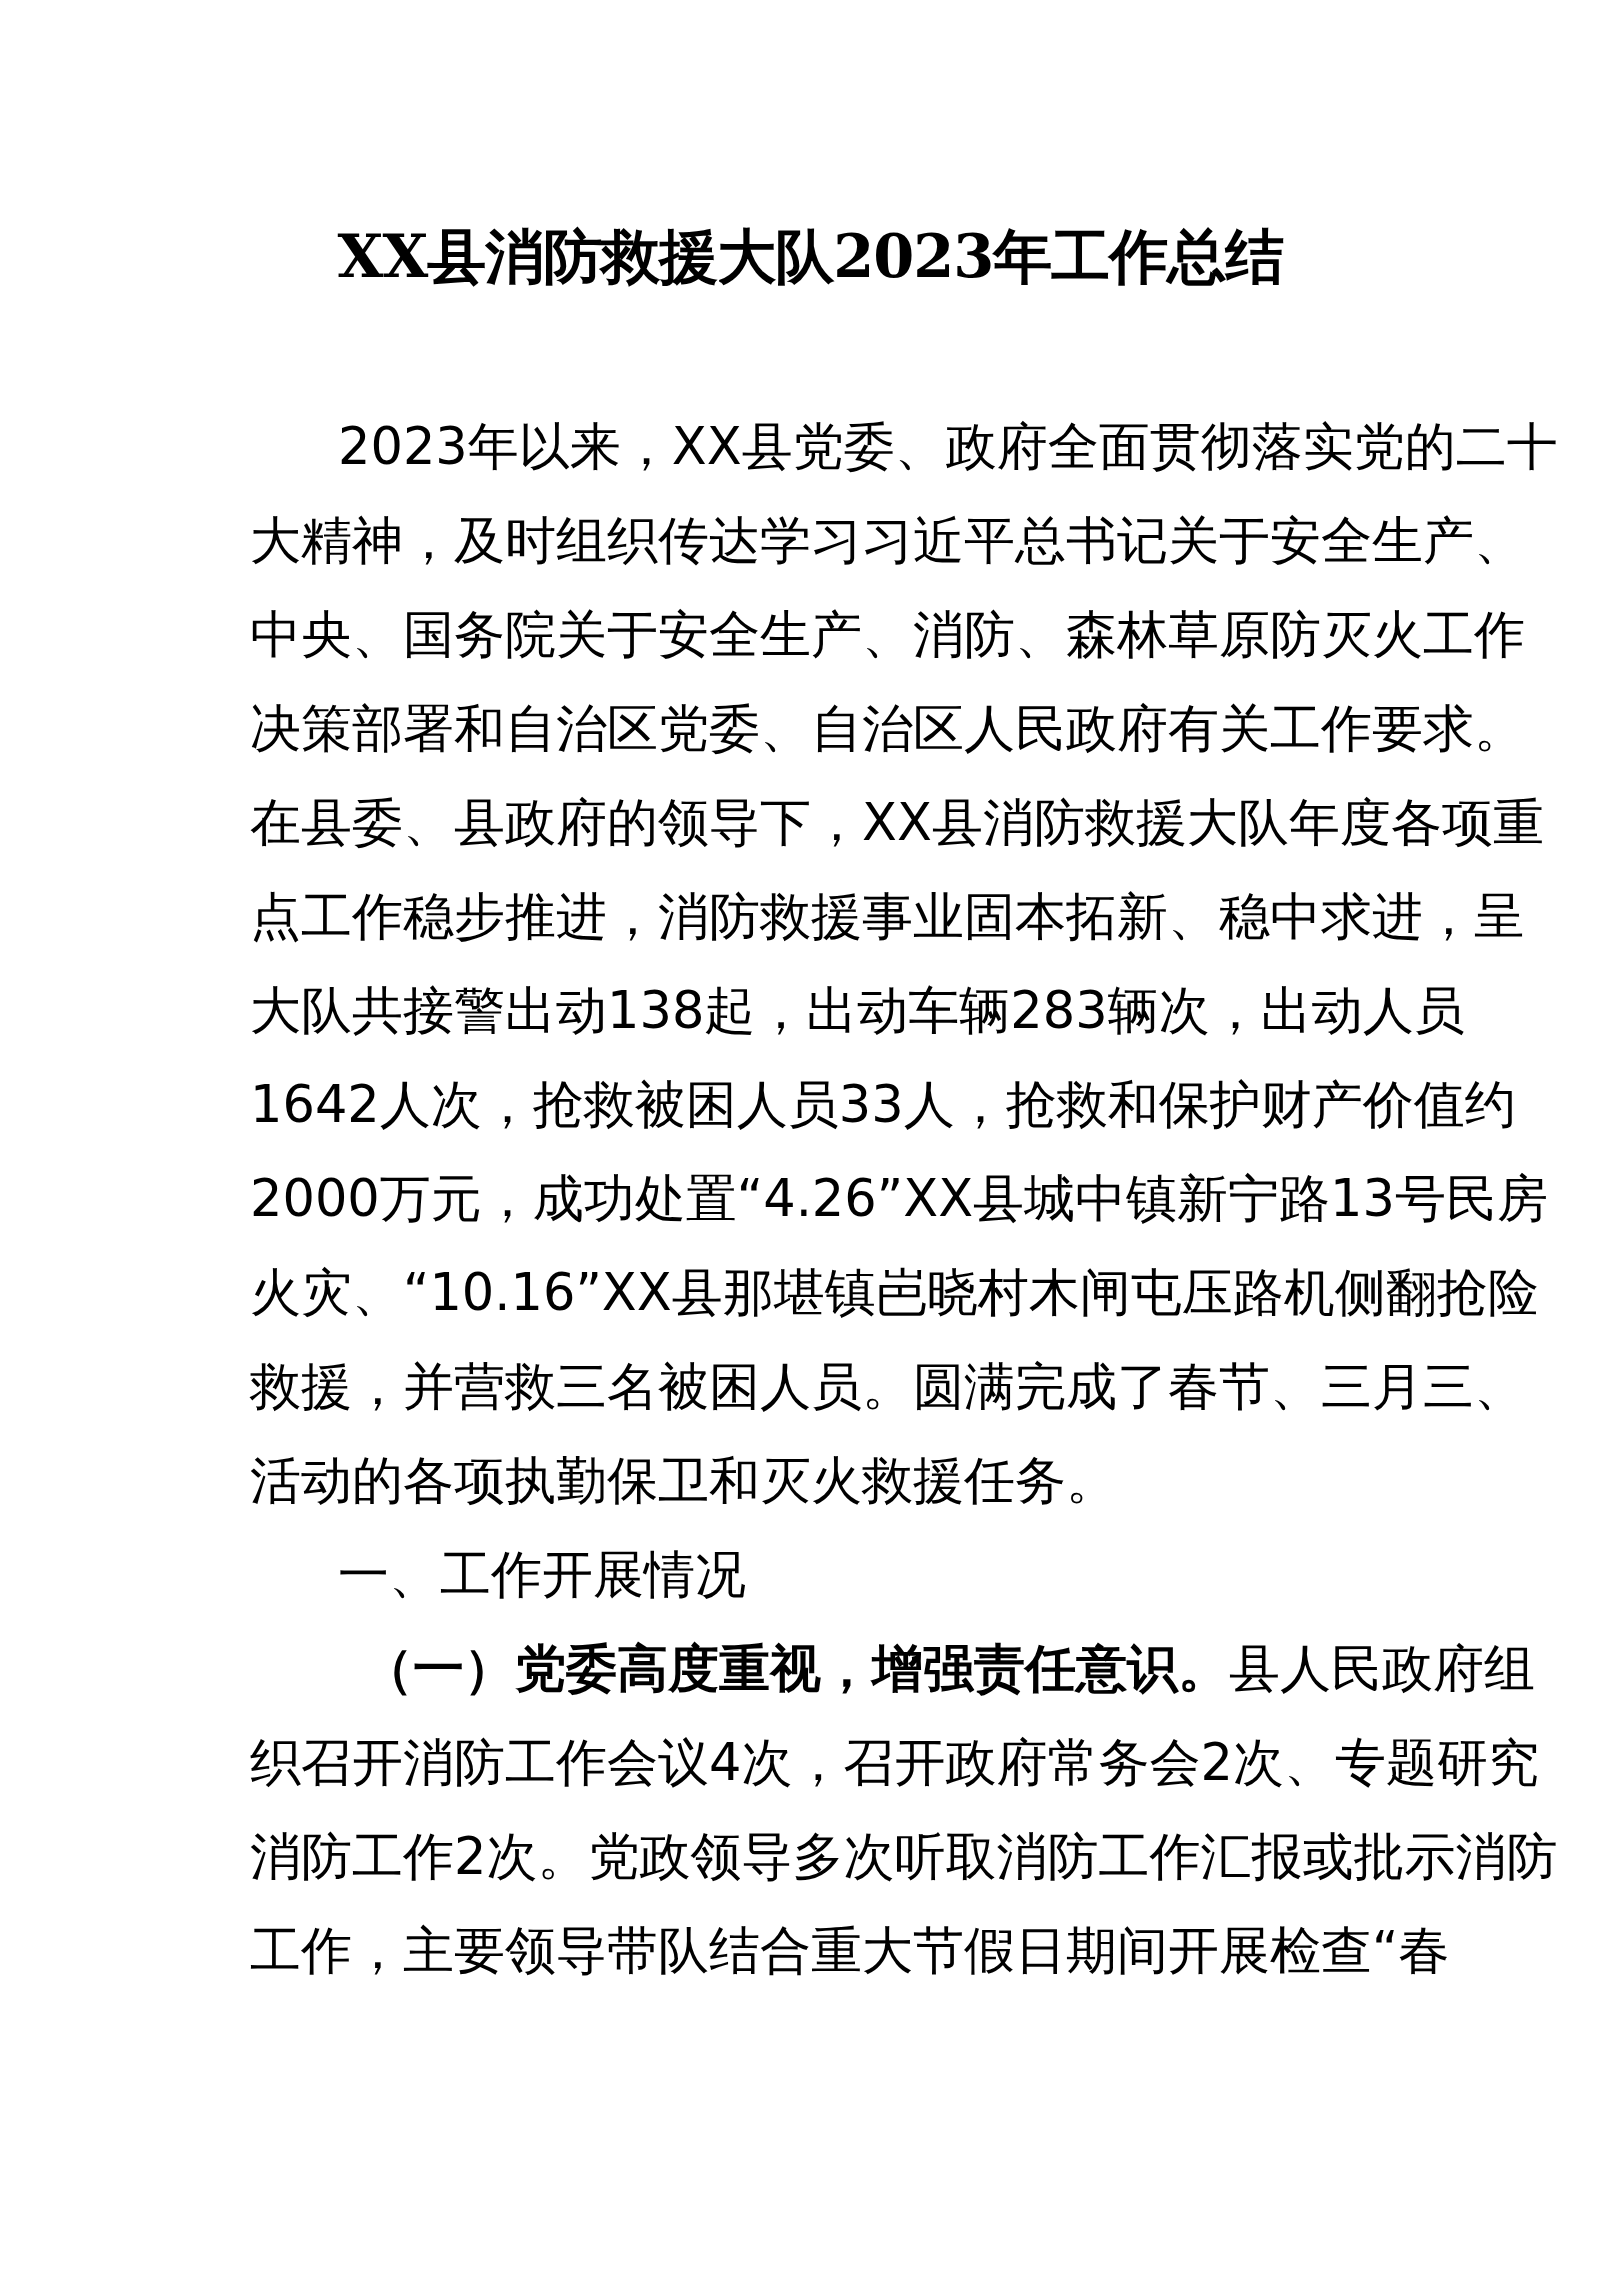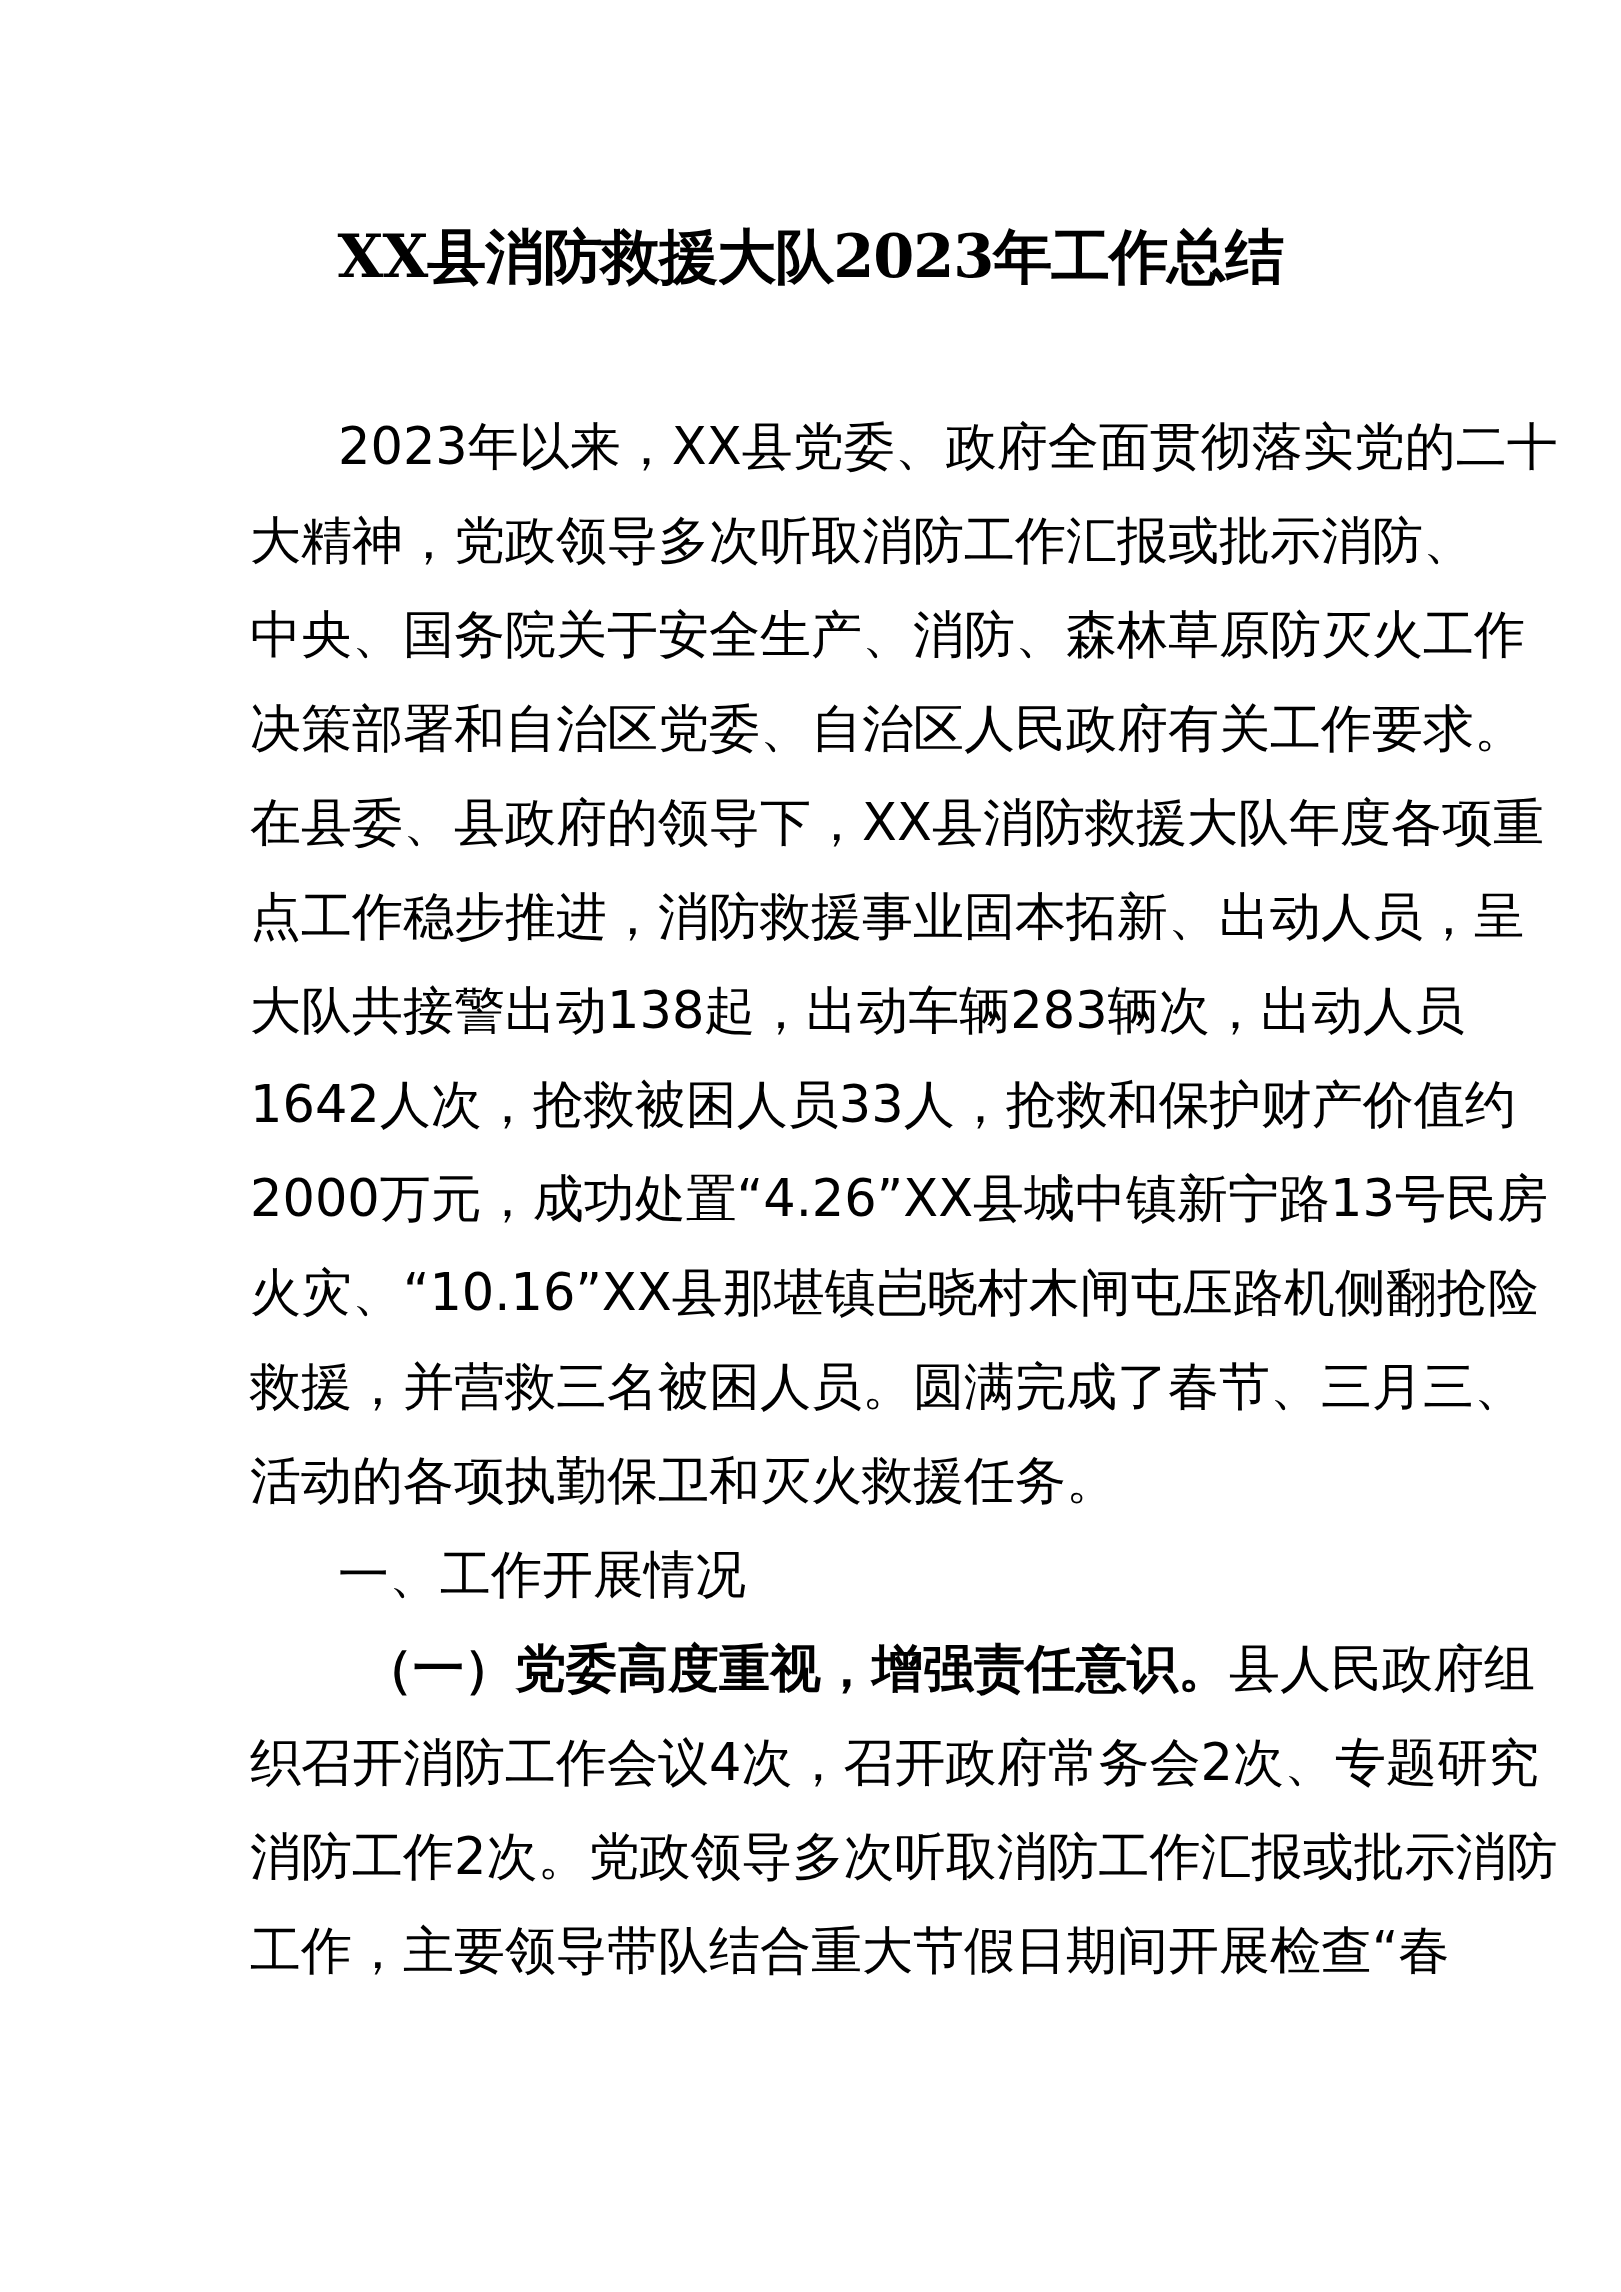--- a/index.html
+++ b/index.html
@@ -70,25 +70,25 @@
 </head>
 <body>
 
 <div class="page">
 
   <div class="title">XX县消防救援大队2023年工作总结</div>
 
   <div class="body-text">
 
     <div class="line indent">2023年以来，XX县党委、政府全面贯彻落实党的二十</div>
-    <div class="line">大精神，党政领导多次听取消防工作汇报或批示消防、</div>
+    <div class="line">大精神，及时组织传达学习习近平总书记关于安全生产、</div>
     <div class="line">中央、国务院关于安全生产、消防、森林草原防灭火工作</div>
     <div class="line">决策部署和自治区党委、自治区人民政府有关工作要求。</div>
     <div class="line">在县委、县政府的领导下，XX县消防救援大队年度各项重</div>
-    <div class="line">点工作稳步推进，消防救援事业固本拓新、出动人员，呈</div>
+    <div class="line">点工作稳步推进，消防救援事业固本拓新、稳中求进，呈</div>
     <div class="line">大队共接警出动138起，出动车辆283辆次，出动人员</div>
     <div class="line">1642人次，抢救被困人员33人，抢救和保护财产价值约</div>
     <div class="line">2000万元，成功处置“4.26”XX县城中镇新宁路13号民房</div>
     <div class="line">火灾、“10.16”XX县那堪镇岜晓村木闸屯压路机侧翻抢险</div>
     <div class="line">救援，并营救三名被困人员。圆满完成了春节、三月三、</div>
     <div class="line last">活动的各项执勤保卫和灭火救援任务。</div>
 
     <div class="line heading-line">一、工作开展情况</div>
 
     <div class="line indent"><span class="bold">（一）党委高度重视，增强责任意识。</span><span>县人民政府组</span></div>

